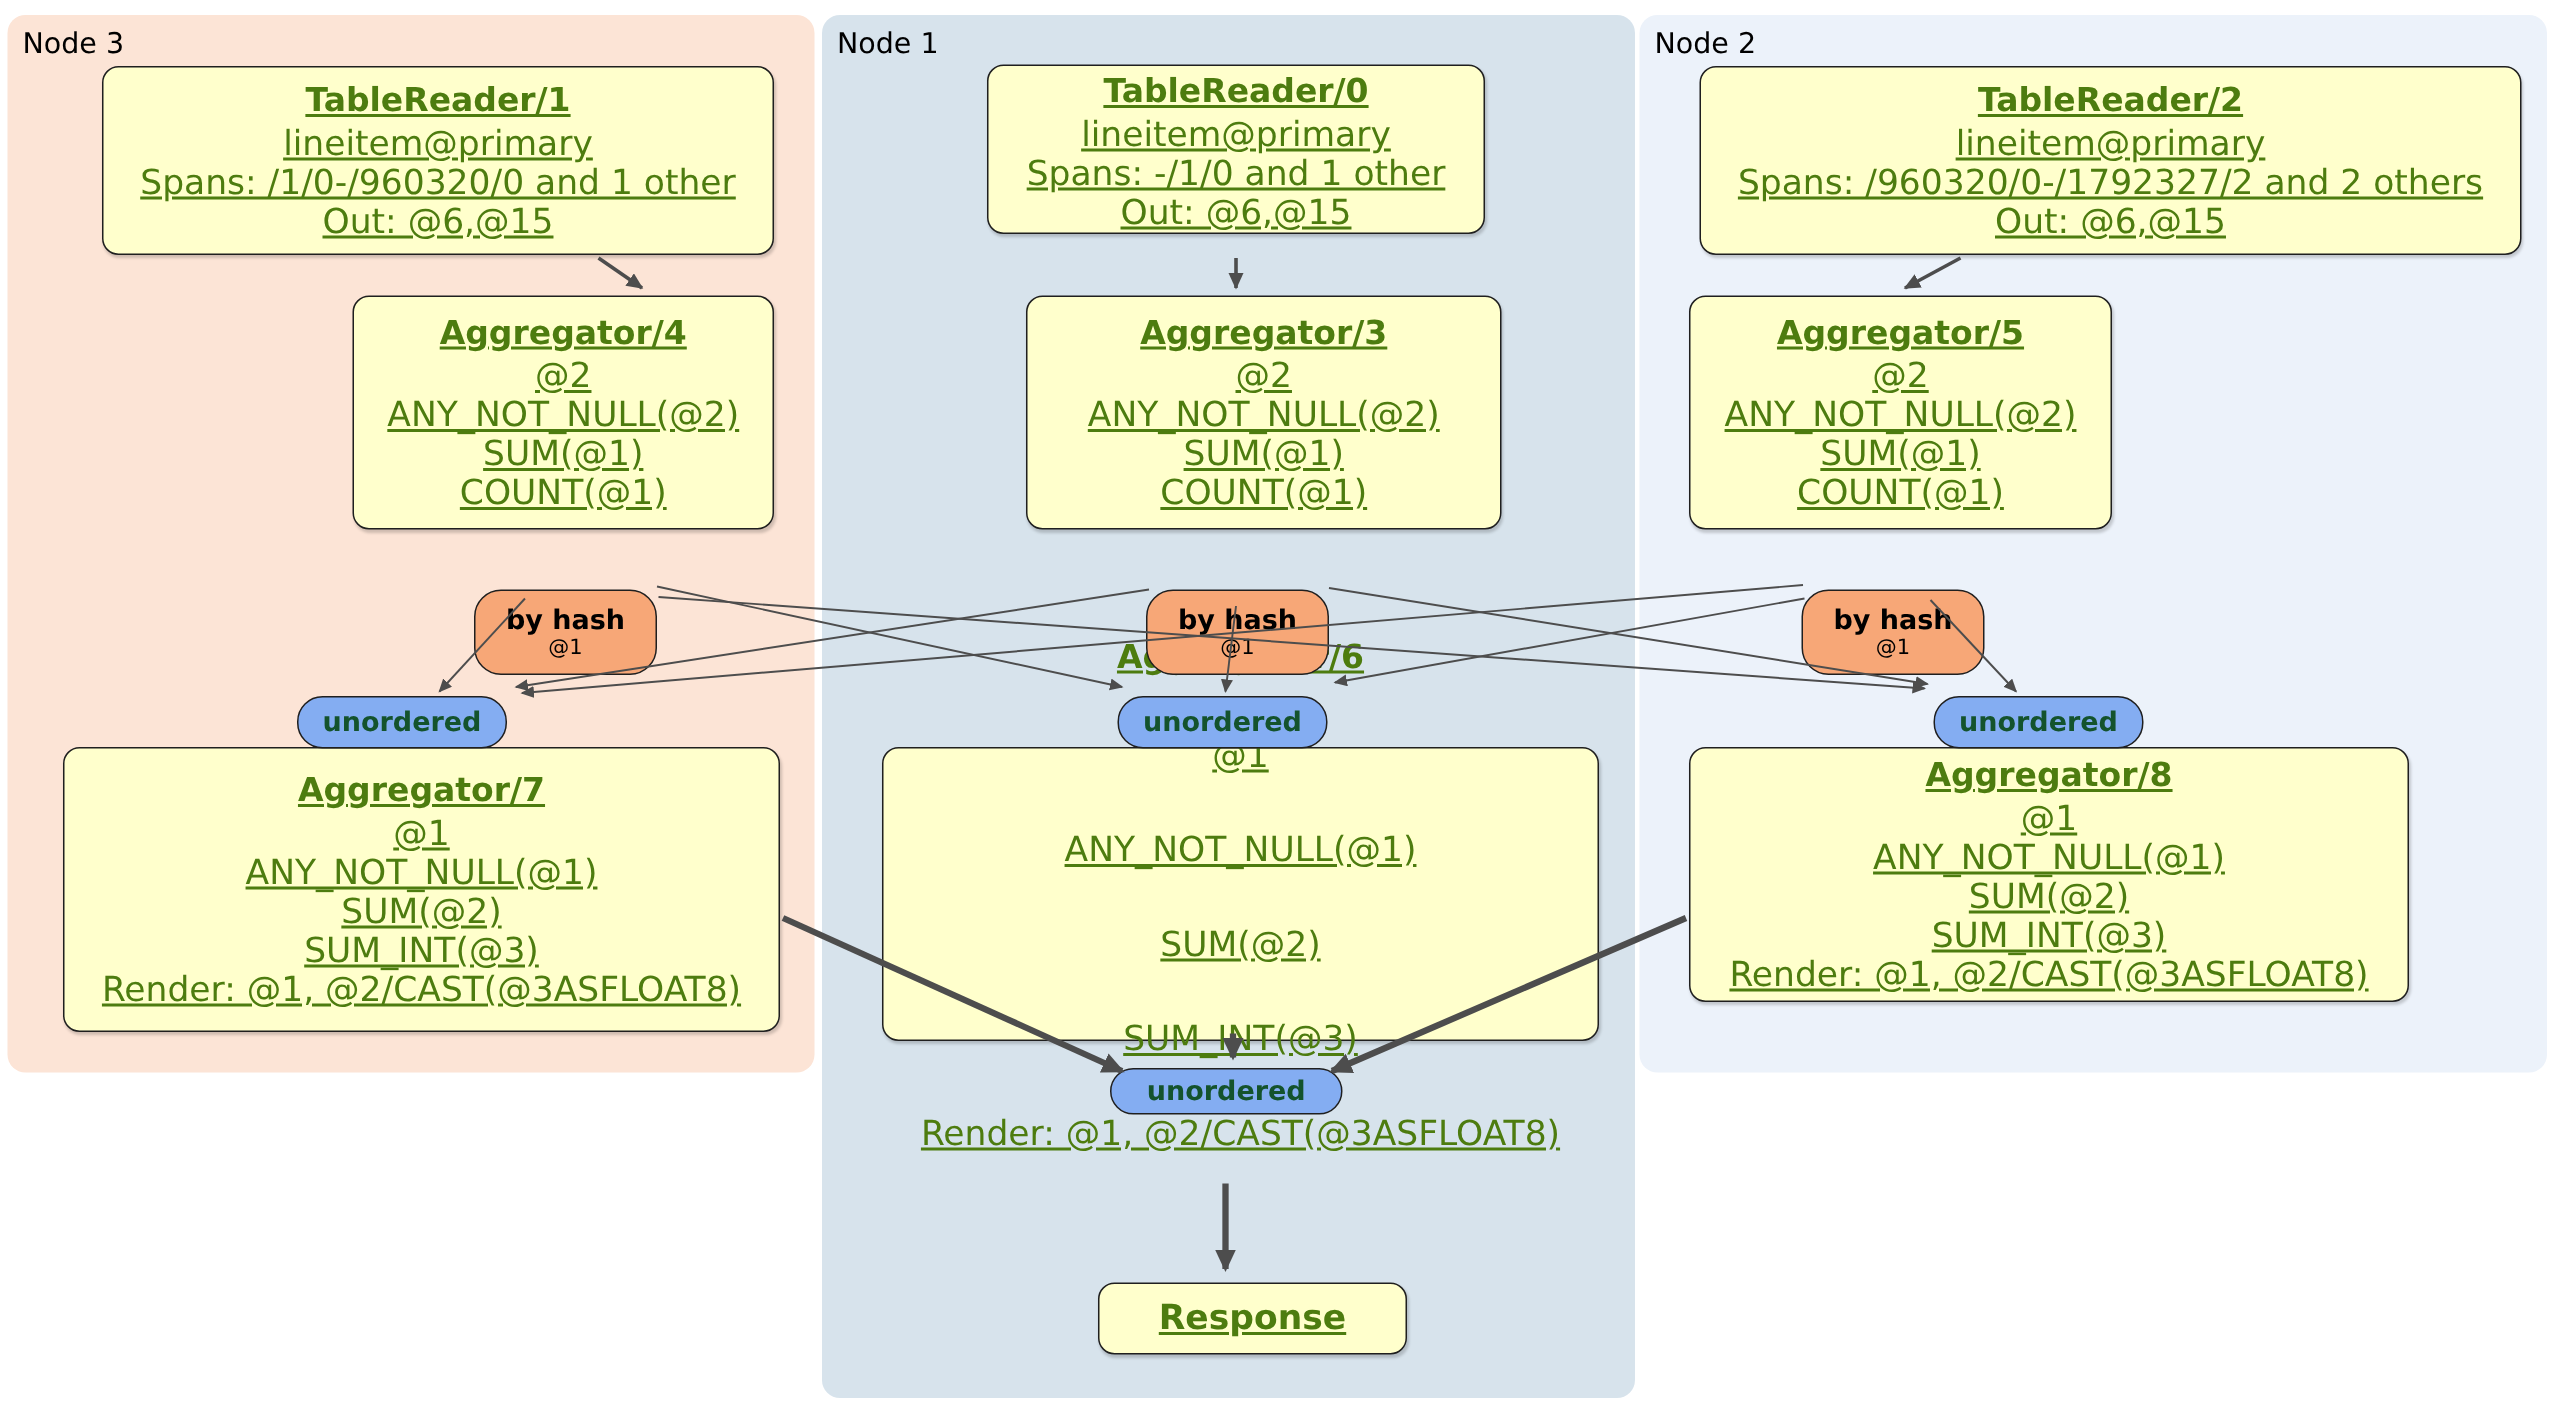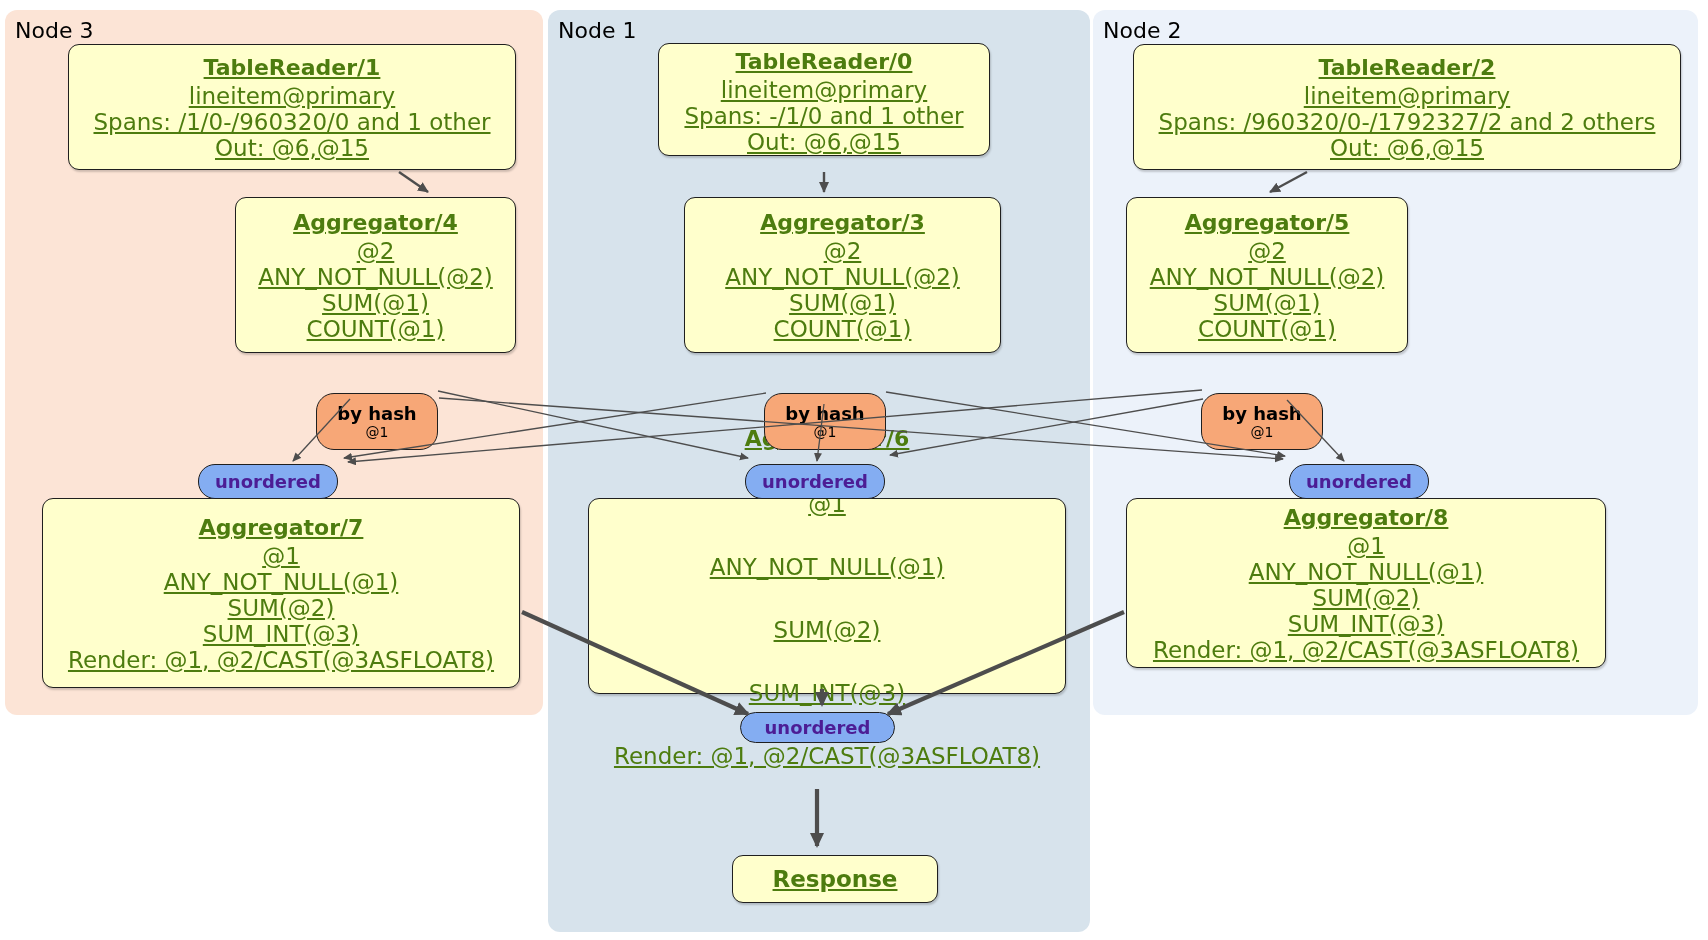--- a/index.html
+++ b/index.html
@@ -5,21 +5,21 @@
   :root {
     --node3_bg:#fce4d6; --node1_bg:#d7e3ec; --node2_bg:#ecf2fa;
     --operator_bg:#ffffcc; --operator_border:#1f1f1f;
     --router_bg:#f7a777; --stream_bg:#84adf2; --edge:#4d4d4d;
   }
   * { margin:0; padding:0; box-sizing:border-box; }
   body { background:#ffffff; font-family:"DejaVu Sans", "Liberation Sans", sans-serif; }
   .canvas { position:relative; width:1708px; height:940px; background:#ffffff; overflow:hidden; }
 
   .region { position:absolute; border-radius:12px; z-index:1; }
-  .region-label { position:absolute; left:10px; top:8px; font-size:22px; color:#000; }
+  .region-label { position:absolute; left:10px; top:8px; font-size:19px; color:#000; }
 
   .opbox {
     position:absolute; z-index:3;
     background:var(--operator_bg);
     border:1.6px solid var(--operator_border);
     border-radius:11px;
     display:flex; flex-direction:column; justify-content:center; align-items:center;
     text-align:center; color:#4d7c0f;
     box-shadow:1px 2px 2px rgba(0,0,0,0.18);
     text-decoration:underline;
@@ -36,21 +36,21 @@
     text-align:center; color:#000;margin-top:48px;
   }
   .router .rlabel { font-size:18px; font-weight:bold; line-height:21px; }
   .router .rkey   { font-size:14px; line-height:17px; }
 
   .stream {
     position:absolute; z-index:4;
     background:var(--stream_bg);
     border:1.6px solid #1f1f1f; border-radius:17px;
     display:flex; justify-content:center; align-items:center;
-    font-size:18px; font-weight:bold; color:#4c1d95;
+    font-size:18px; font-weight:bold; color:#14532d;
   }
 
   svg.edges { position:absolute; left:0; top:0; z-index:5; pointer-events:none; }
   .e-thin  { stroke:var(--edge); stroke-width:1.3; fill:none; }
   .e-med   { stroke:var(--edge); stroke-width:2.4; fill:none; }
   .e-thick { stroke:var(--edge); stroke-width:4.2; fill:none; }
   .arrowhead { fill:var(--edge); }
 </style>
 </head>
 <body>

